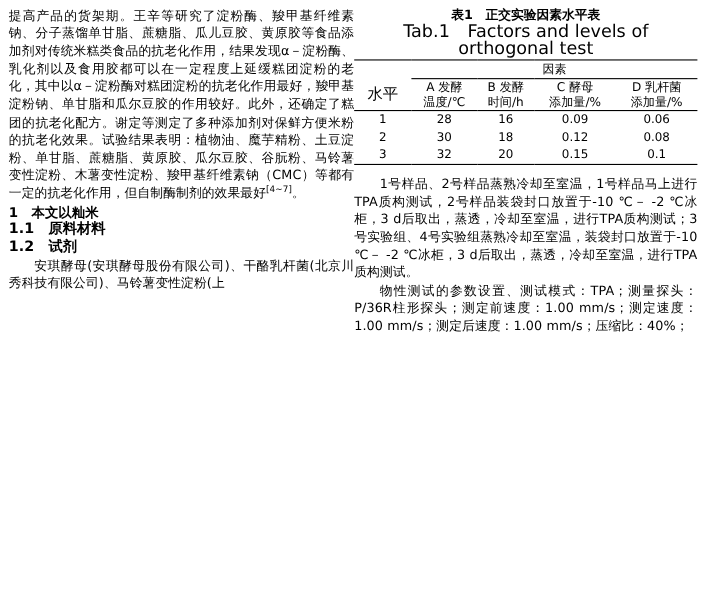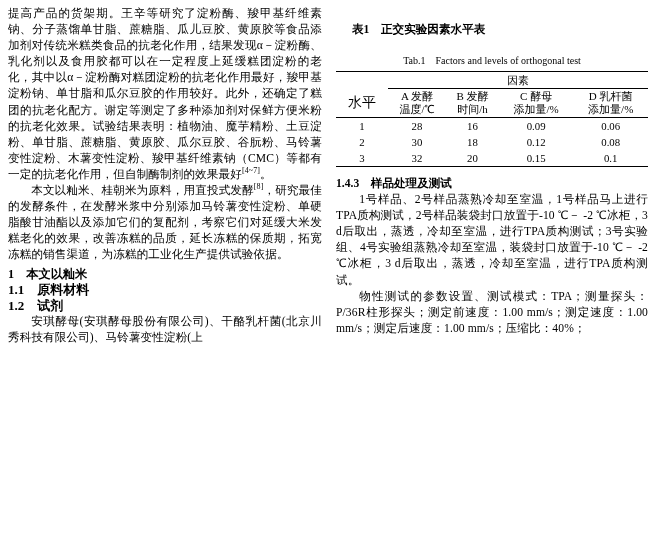--- a/index.html
+++ b/index.html
@@ -14,22 +14,20 @@
     color: #000000;
     overflow: hidden;
   }
   .page {
     position: relative;
     width: 648px;
     height: 546px;
     box-sizing: border-box;
     padding: 6px 8px 0 8px;
     display: flex;
-    gap: 14px;
-    font-family: Liberation Serif, serif;
   }
   .col {
     width: 314px;
     flex: 0 0 314px;
   }
   .col-right {
     width: 312px;
     flex: 0 0 312px;
   }
   p.body {
@@ -62,29 +60,29 @@
     font-weight: bold;
   }
   .sup {
     font-size: 8px;
     vertical-align: super;
     line-height: 0;
   }
 
   
   .tbl-title {
-    text-align: left;
+    text-align: center;
     font-size: 11.6px;
     font-weight: bold;
     line-height: 15px;
-    margin: 16px;
+    margin: 0;
   }
   .tbl-title-en {
     text-align: center;
-    font-size: 10px;
+    font-size: 16px;
     line-height: 15px;
     margin: 0 0 3px 0;
   }
   table.orth {
     border-collapse: collapse;
     width: 100%;
     font-size: 10.8px;
     line-height: 14px;
   }
   table.orth td, table.orth th {
@@ -110,21 +108,20 @@
   }
 </style>
 </head>
 <body>
 
 <div class="page">
 
   <div class="col">
     <p class="body"><span>提高产品的货架期。王辛等研究了淀粉酶、羧甲基纤维素钠、分子蒸馏单甘脂、蔗糖脂、瓜儿豆胶、黄原胶等食品添加剂对传统米糕类食品的抗老化作用，结果发现α－淀粉酶、乳化剂以及食用胶都可以在一定程度上延缓糕团淀粉的老化，其中以α－淀粉酶对糕团淀粉的抗老化作用最好，羧甲基淀粉钠、单甘脂和瓜尔豆胶的作用较好。此外，还确定了糕团的抗老化配方。谢定等测定了多种添加剂对保鲜方便米粉的抗老化效果。试验结果表明：植物油、魔芋精粉、土豆淀粉、单甘脂、蔗糖脂、黄原胶、瓜尔豆胶、谷朊粉、马铃薯变性淀粉、木薯变性淀粉、羧甲基纤维素钠（CMC）等都有一定的抗老化作用，但自制酶制剂的效果最好</span><span class="sup">[4~7]</span><span>。</span></p>
 
-    <p class="body indent"><span>本文以籼米、桂朝米为原料，用直投式发酵</span><span class="sup">[8]</span><span>，研究最佳的发酵条件，在发酵米浆中分别添加马铃薯变性淀粉、单硬脂酸甘油酯以及添加它们的复配剂，考察它们对延缓大米发糕老化的效果，改善冻糕的品质，延长冻糕的保质期，拓宽冻糕的销售渠道，为冻糕的工业化生产提供试验依据。</span></p>
 
     <h2 class="sec-h1"><span>1</span>　<span>本文以籼米</span></h2>
 
     <h3 class="sec-h2"><span>1.1</span>　<span>原料材料</span></h3>
 
 
     <h3 class="sec-h2"><span>1.2</span>　<span>试剂</span></h3>
 
     <p class="body indent">安琪酵母(安琪酵母股份有限公司)、干酪乳杆菌(北京川秀科技有限公司)、马铃薯变性淀粉(上</p>
   </div>
@@ -181,19 +178,18 @@
             <td>3</td>
             <td>32</td>
             <td>20</td>
             <td>0.15</td>
             <td>0.1</td>
           </tr>
         </tbody>
       </table>
     </div>
 
-    <h3 class="sec-h3"><span>1.4.3</span>　<span>样品处理及测试</span></h3>
 
     <p class="body indent">1号样品、2号样品蒸熟冷却至室温，1号样品马上进行TPA质构测试，2号样品装袋封口放置于-10 ℃－ -2 ℃冰柜，3 d后取出，蒸透，冷却至室温，进行TPA质构测试；3号实验组、4号实验组蒸熟冷却至室温，装袋封口放置于-10 ℃－ -2 ℃冰柜，3 d后取出，蒸透，冷却至室温，进行TPA质构测试。</p>
     <p class="body indent">物性测试的参数设置、测试模式：TPA；测量探头：P/36R柱形探头；测定前速度：1.00 mm/s；测定速度：1.00 mm/s；测定后速度：1.00 mm/s；压缩比：40%；</p>
   </div>
 
 </div>
 
 </body></html>

